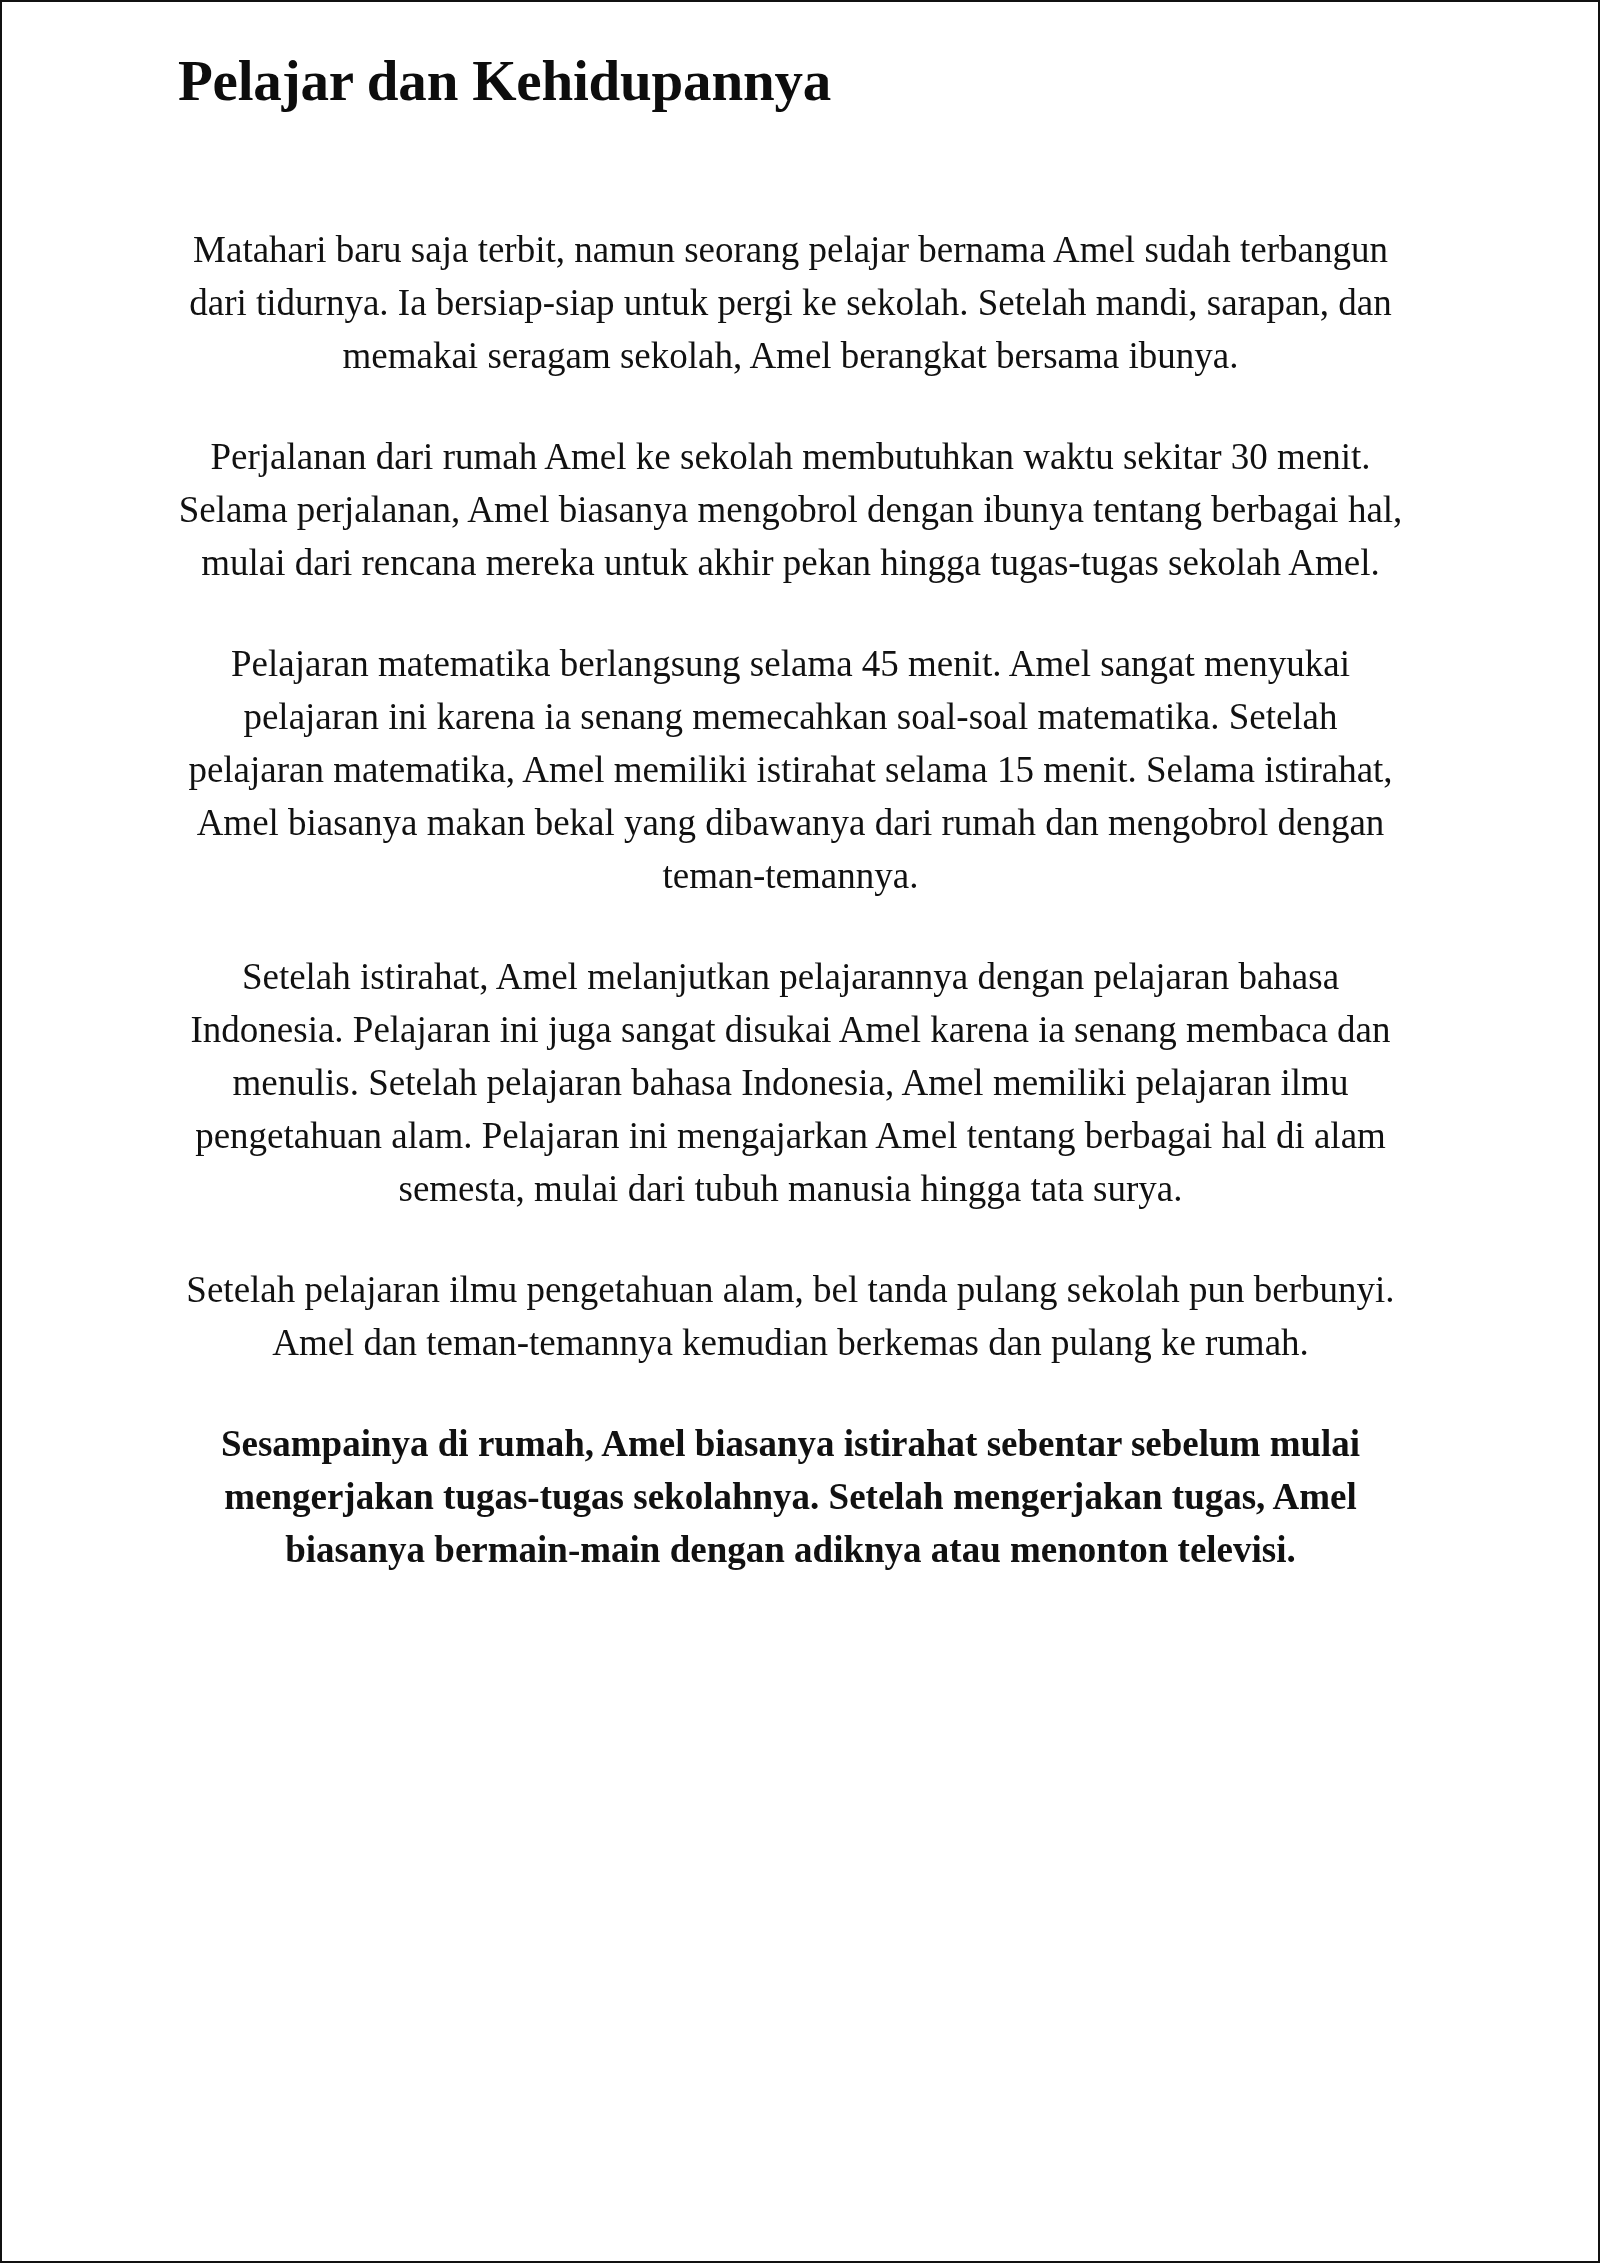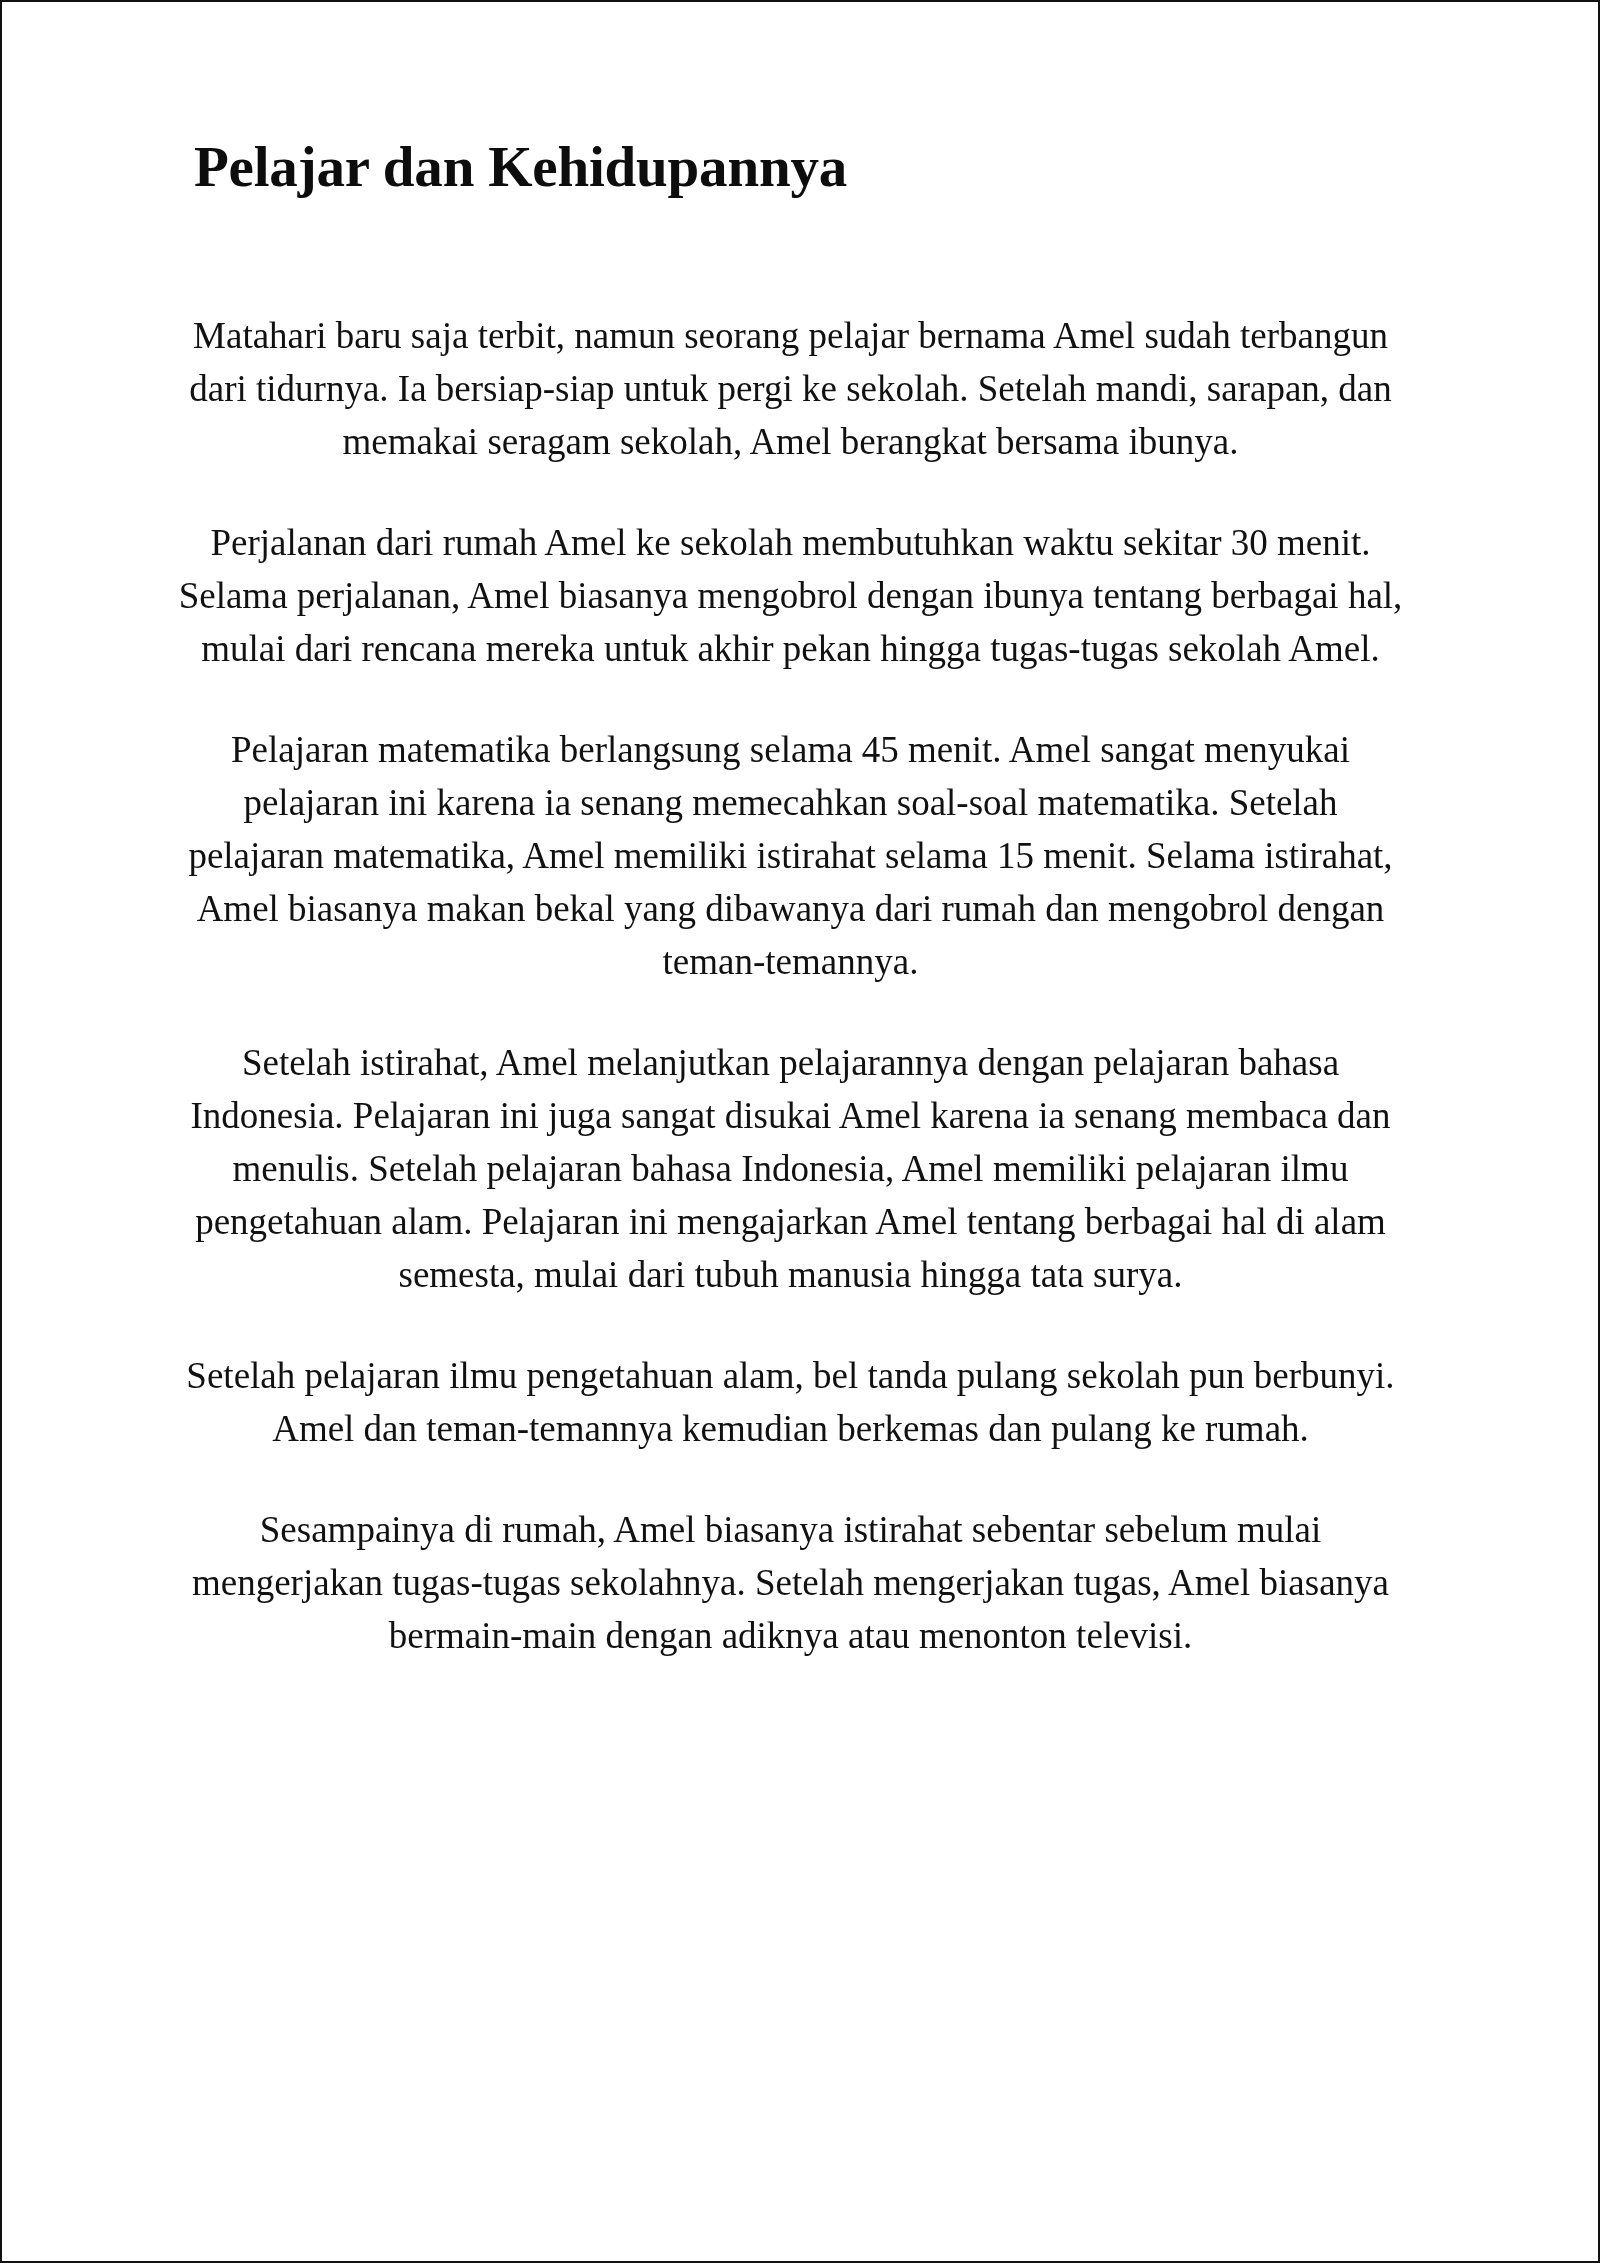--- a/index.html
+++ b/index.html
@@ -25,39 +25,40 @@
     width: 1225px;
   }
 
   .doc-title {
     font-family: "Liberation Serif", "DejaVu Serif", serif;
     font-weight: bold;
     font-size: 57px;
     line-height: 1.1;
     color: #0d0d0d;
     letter-spacing: -0.2px;
-    margin: 16px;
-    padding-top: 118px;
+    margin: 0;
+    padding-top: 48px;
   }
 
   .body-text {
     margin-top: 110px;
     font-family: "Liberation Serif", "DejaVu Serif", serif;
     font-size: 37px;
     line-height: 53px;
     color: #111111;
     text-align: center;
   }
 
   .body-text p {
     margin: 0 0 48px 0;
   }
 
   .body-text p:last-child {
     margin-bottom: 16px;
+    font-weight: bold;
   }
 </style>
 </head>
 <body>
 
 <div class="page">
   <div class="content">
 
     <h1 class="doc-title">Pelajar dan Kehidupannya</h1>
 

